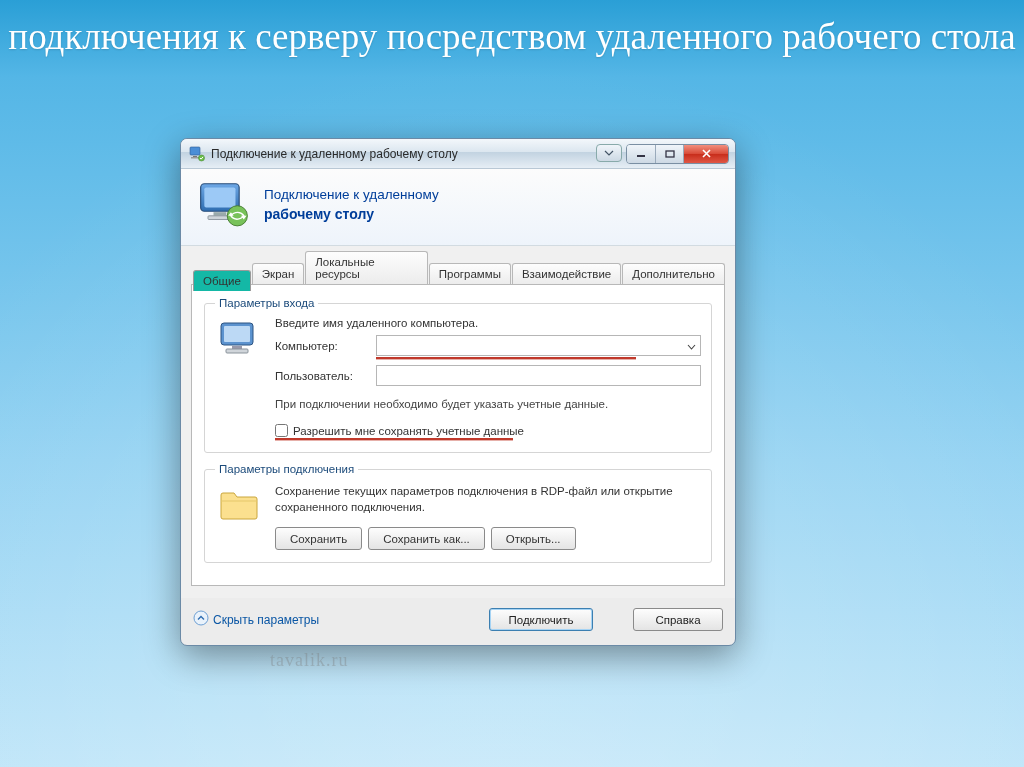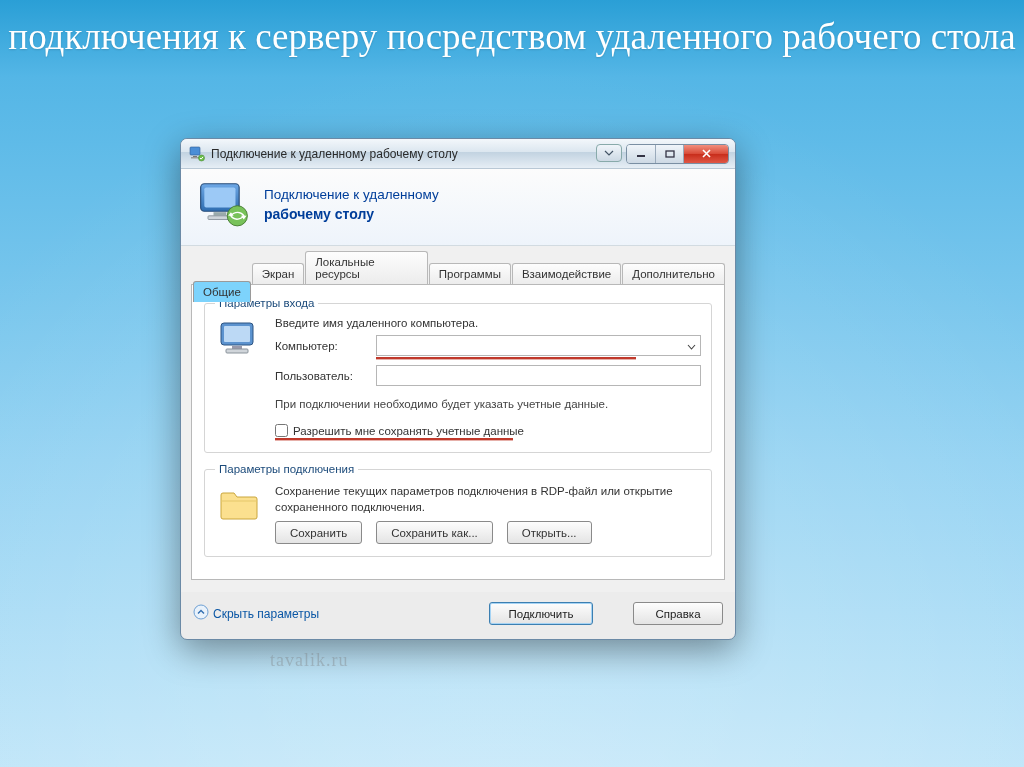--- a/index.html
+++ b/index.html
@@ -114,24 +114,24 @@
   .tab {
     padding: 4px 9px;
     font-size: 11.5px;
     background: linear-gradient(to bottom, #fdfdfd, #ececec);
     border: 1px solid #b8b8b8;
     border-bottom: none;
     border-radius: 3px 3px 0 0;
     color: #333;
   }
   .tab.active {
-    background: #7dd3fc;
+    background: #14b8a6;
     font-weight: 400;
     position: relative;
-    top: 18px;
+    top: 7px;
     z-index: 2;
     border-color: #9a9a9a;
   }
 
   .tab-body {
     background: #ffffff;
     border: 1px solid #b8b8b8;
     padding: 12px 12px;
     position: relative;
   }
@@ -183,21 +183,21 @@
     border-radius: 3px;
     display: inline-flex;
     align-items: center;
     justify-content: center;
     cursor: default;
   }
   .btn.default {
     border-color: #3c7fb1;
     box-shadow: inset 0 0 0 1px #a5d3f4;
   }
-  .btn-row { display: flex; gap: 14px; margin-top: 6px; }
+  .btn-row { display: flex; gap: 6px; margin-top: 12px; }
 
   .footer {
     display: flex;
     align-items: center;
     justify-content: space-between;
     padding: 10px 12px 14px 12px;
   }
   .link { color: #0b57a5; display: inline-flex; align-items: center; gap: 4px; font-size: 12px; cursor: default; }
   .footer-right { display: flex; gap: 20px; text-align: center; }
 

